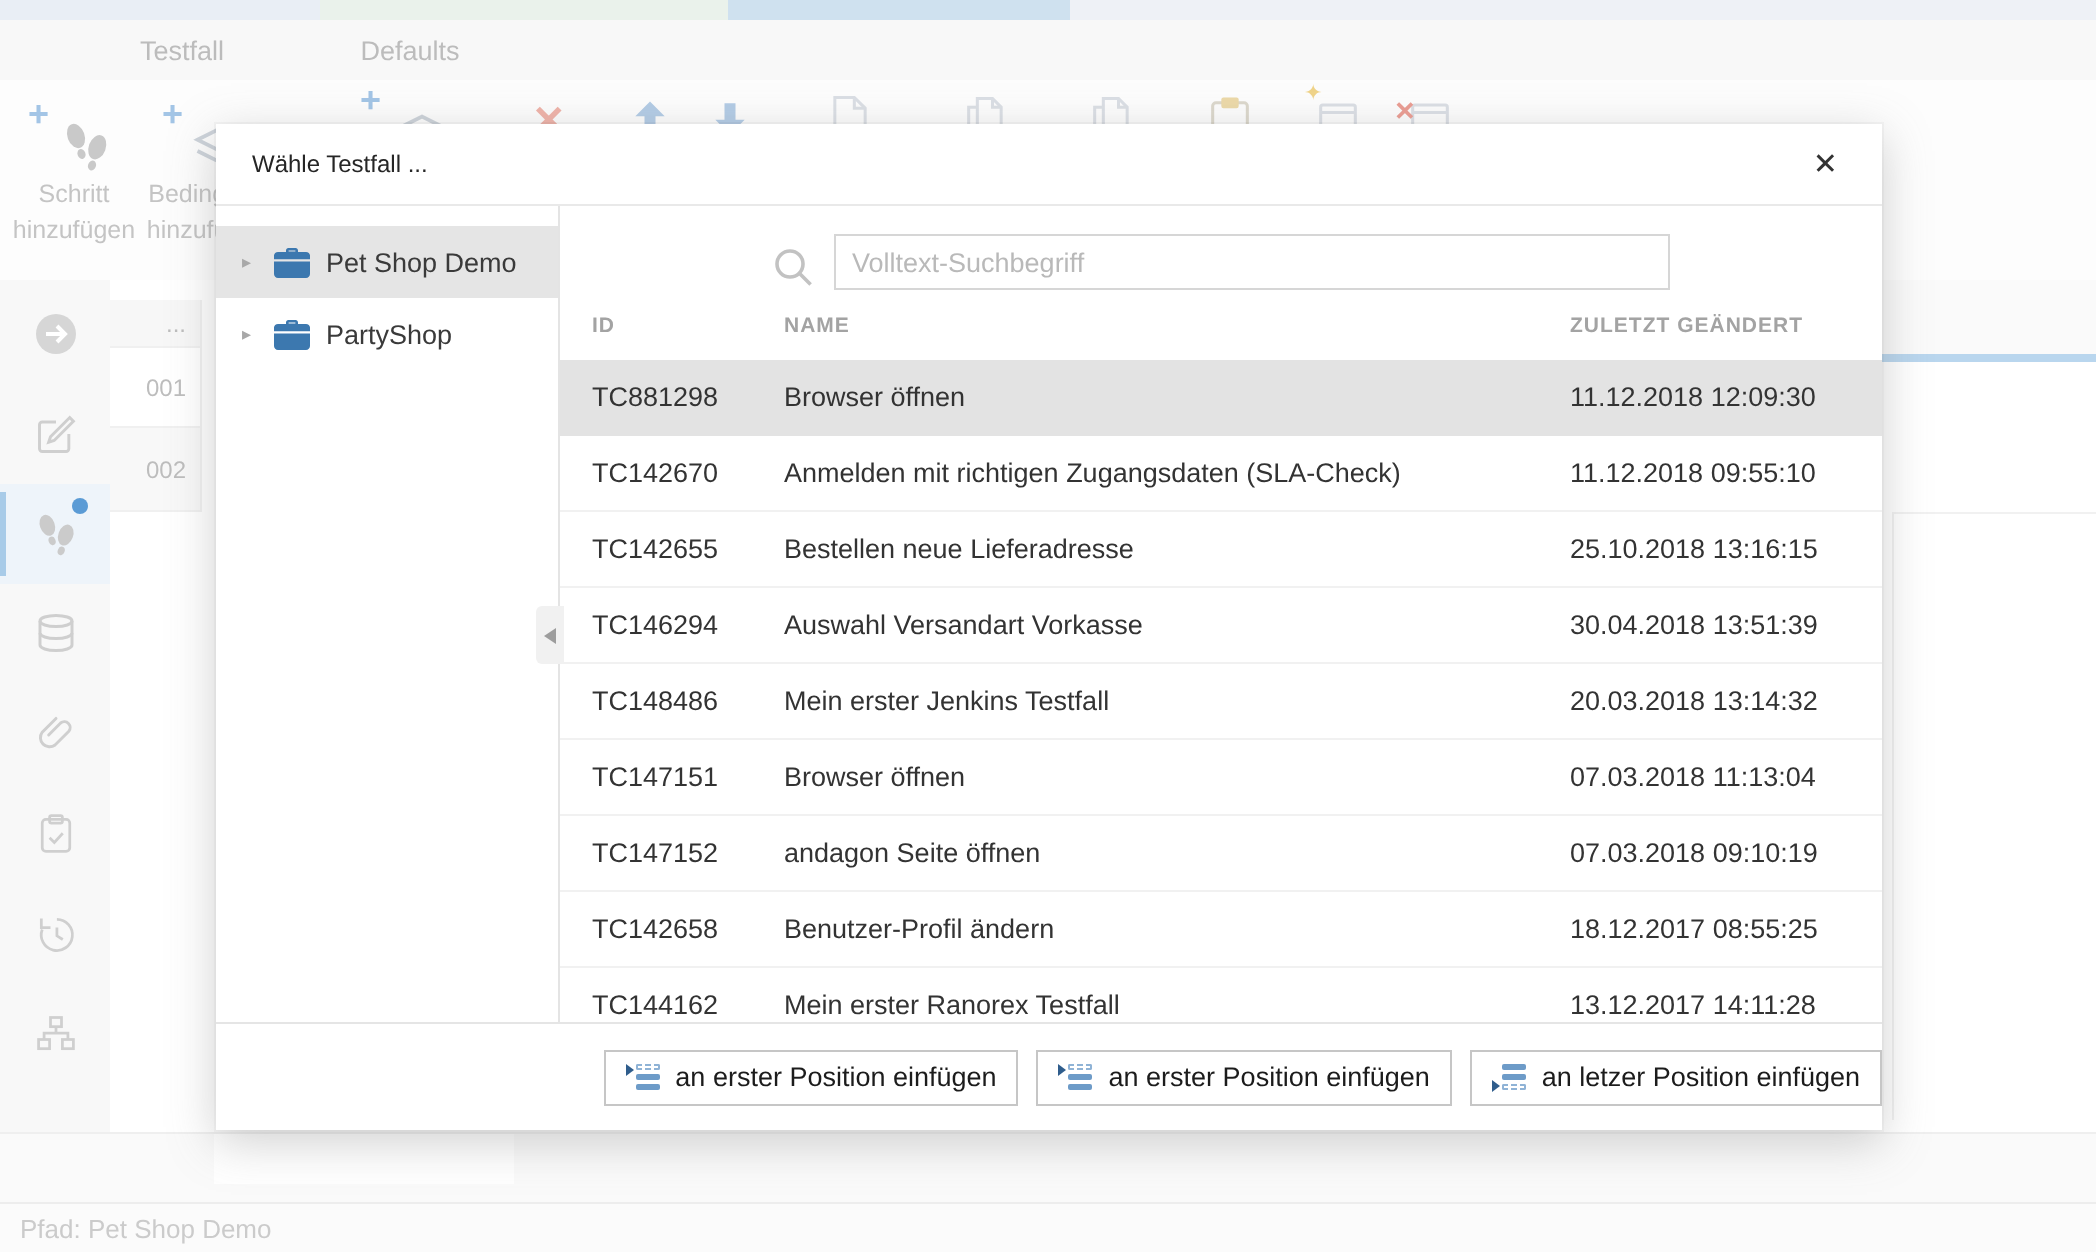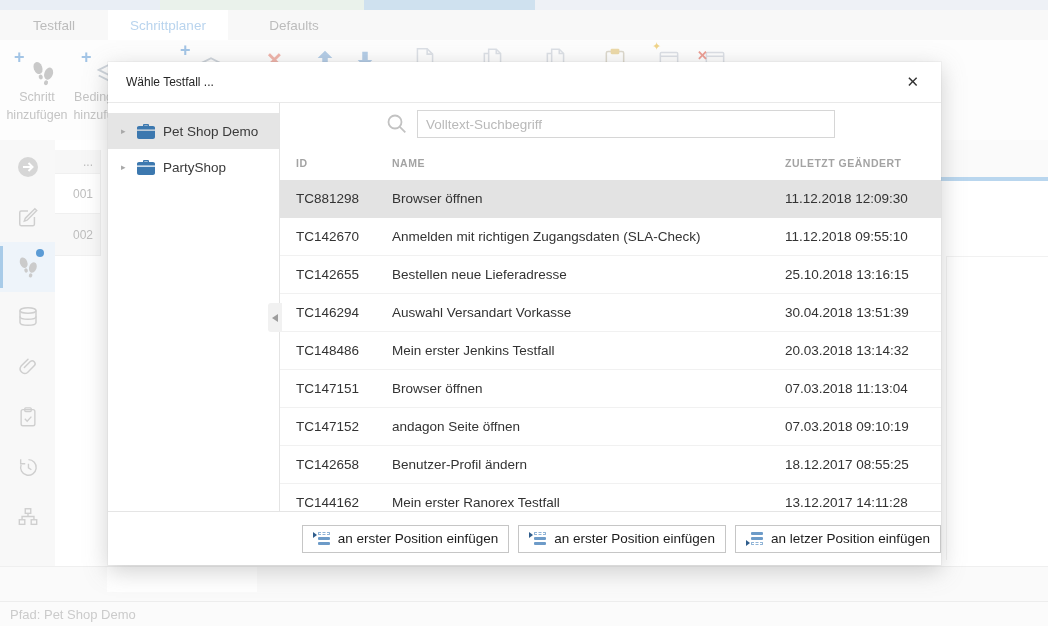--- a/index.html
+++ b/index.html
@@ -9,21 +9,21 @@
   
   .strip{position:absolute;top:0;height:10px;}
   .strip.s1{left:0;width:160px;background:#e9eef5;}
   .strip.s2{left:160px;width:204px;background:#eaf2eb;}
   .strip.s3{left:364px;width:171px;background:#cfe1ef;}
   .strip.s4{left:535px;width:513px;background:#eef1f6;}
 
   
   .tabbar{position:absolute;top:10px;left:0;width:1048px;height:30px;background:#f8f8f8;display:flex;}
   .tab{height:30px;display:flex;align-items:center;justify-content:center;font-size:13.5px;color:#bcbcbc;background:#f8f8f8;cursor:pointer;}
-  .tab:nth-child(1){width:108px;}
+  .tab:nth-child(1){width:108px;padding-left:37px;}
   .tab:nth-child(2){width:120px;}
   .tab:nth-child(3){width:132px;}
   .tab.selected{background:#fff;color:var(--active_tab_text,#b9d4ee);}
 
   
   .toolbar{position:absolute;top:40px;left:0;width:1048px;height:100px;background:#fdfdfd;}
   .tb-item{position:absolute;display:flex;flex-direction:column;align-items:center;font-size:12.5px;line-height:1.45;color:#c4c4c4;text-align:center;background:none;border:none;font-family:inherit;padding:0;}
   .tb-item .ico{position:relative;width:46px;height:40px;}
   .tb-item .ico svg{position:absolute;right:2px;bottom:0;}
   .plus{position:absolute;left:0;top:-4px;}
@@ -64,21 +64,21 @@
   .modal-header{height:40px;flex:none;border-bottom:1px solid #e9e9e9;display:flex;align-items:center;padding:0 18px;}
   .modal-title{flex:1;font-size:12px;color:#262626;}
   .modal-close{background:none;border:none;font-size:15px;color:#333;cursor:pointer;padding:2px 4px;font-family:inherit;}
   .modal-body{flex:1;display:flex;min-height:0;}
   .tree{width:172px;flex:none;border-right:1px solid #e4e4e4;padding-top:10px;box-sizing:border-box;}
   .tree-item{height:36px;display:flex;align-items:center;gap:8px;padding-left:13px;font-size:13.5px;color:#3a3a3a;cursor:pointer;}
   .tree-item.selected{background:#e5e5e5;}
   .expander{width:8px;color:#a8a8a8;font-size:9px;line-height:1;}
   .expander::before{content:'▸';}
   .content{flex:1;display:flex;flex-direction:column;min-width:0;}
-  .search-row{height:42px;flex:none;display:flex;align-items:center;justify-content:center;gap:9px;}
+  .search-row{height:42px;flex:none;display:flex;align-items:flex-end;justify-content:center;gap:9px;}
   .search-input{width:400px;height:26px;border:1px solid #d6d6d6;padding:0 8px;font-size:13.5px;color:#333;font-family:inherit;box-sizing:content-box;}
   .search-input::placeholder{color:#b9b9b9;}
   .thead{height:35px;flex:none;display:flex;align-items:center;font-size:10.5px;font-weight:bold;letter-spacing:.5px;color:#a3a3a3;}
   .col-id{width:112px;flex:none;padding-left:16px;box-sizing:border-box;}
   .col-name{flex:1;min-width:0;overflow:hidden;white-space:nowrap;}
   .col-date{width:156px;flex:none;}
   .tbody{flex:1;overflow:hidden;}
   .trow{height:38px;display:flex;align-items:center;font-size:13.5px;color:#333;border-bottom:1px solid #f1f1f1;box-sizing:border-box;cursor:pointer;background:#fff;}
   .trow.selected{background:var(--selected_row,#e3e3e3);border-bottom-color:var(--selected_row,#e3e3e3);justify-content:flex-end;}
   .collapse-handle{position:absolute;left:160px;top:241px;width:14px;height:29px;background:#f1f1f1;border-radius:3px 0 0 3px;display:flex;align-items:center;justify-content:center;border:none;cursor:pointer;padding:0;}
@@ -147,23 +147,20 @@
   <div class="strip s1"></div>
   <div class="strip s2"></div>
   <div class="strip s3"></div>
   <div class="strip s4"></div>
 
   <div class="tabbar">
 
   <div class="tab">
       <span>Testfall</span>
     </div>
-      <div class="tab selected">
-      <span>Schrittplaner</span>
-    </div>
       <div class="tab">
       <span>Defaults</span>
     </div>
     </div>
 
   <div class="toolbar">
     <button class="tb-item" style="left:4px;top:8px;width:66px;">
       <span class="ico">
           <span class="plus"></span>
         <svg width="30" height="30" style="color:#c9c9c9;">

